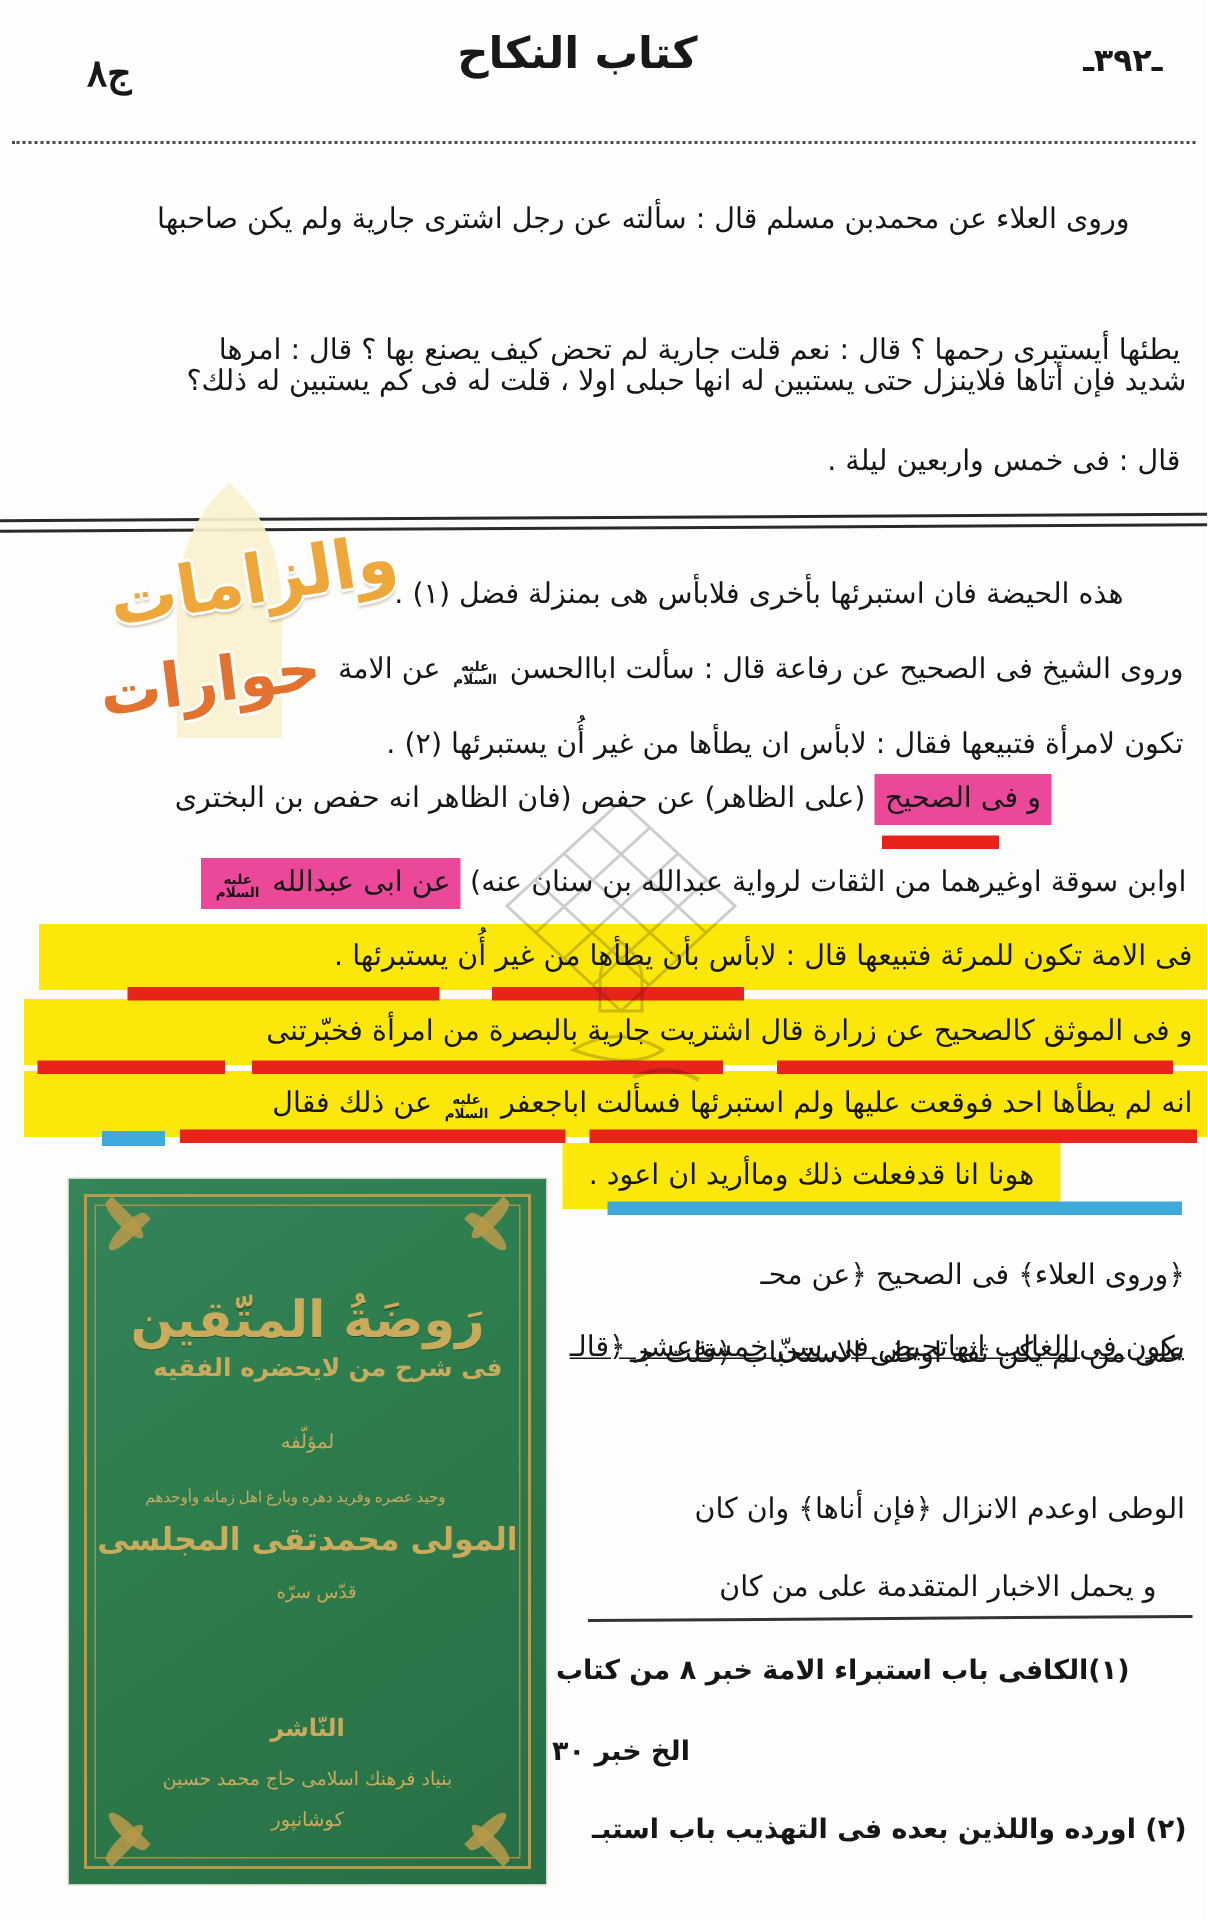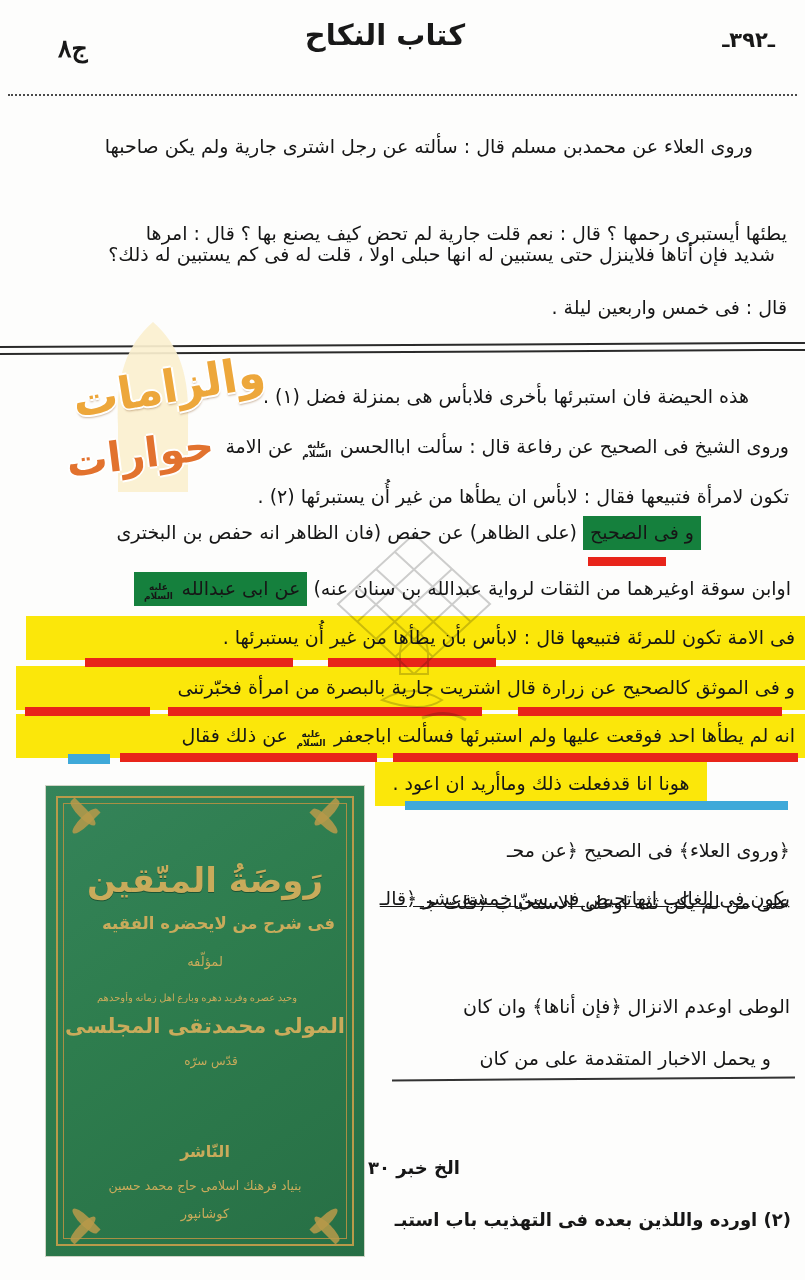--- a/index.html
+++ b/index.html
@@ -10,30 +10,30 @@
   .abs{position:absolute;white-space:nowrap;}
   .tline{font-size:19px;line-height:32px;color:#161616;}
   
   .hdr-page{top:28px;right:30px;font-size:21px;font-weight:bold;letter-spacing:1px;}
   .hdr-title{top:18px;right:340px;font-size:29px;font-weight:bold;margin-left:36px;}
   .hdr-vol{top:34px;left:58px;font-size:25px;font-weight:bold;font-family:Liberation Serif, serif;}
   .dotted-rule{top:94px;left:8px;right:8px;height:0;border-top:2px dotted #4a4a4a;}
   
   .p1-0{top:130px;right:52px;}
   .p1-1{top:184px;right:18px;margin-top:33px;}
-  .p1-2{top:238px;right:30px;margin-left:23px;}
+  .p1-2{top:238px;right:14px;margin-left:23px;}
   .p1-3{top:291px;right:18px;}
   
   .dbl-rule{top:344px;left:0;right:0;height:5px;border-top:2px solid #2a2a2a;border-bottom:2px solid #2a2a2a;transform:rotate(-0.3deg);}
   
   .s-0{top:380px;right:56px;}
   .s-1{top:430px;right:16px;}
   .s-2{top:480px;right:16px;}
   
-  .hl{background:#15803d;padding:5px 7px 7px 7px;}
+  .hl{background:#ec4899;padding:5px 7px 7px 7px;}
   .hA{top:516px;right:104px;}
   .hB{top:572px;right:14px;}
   .yline{background:#fbe70a;padding:5px 10px 7px 10px;text-align:right;}
   .hC{top:616px;right:0px;left:26px;}
   .hD{top:666px;right:0px;left:16px;}
   .hE{top:714px;right:0px;left:16px;}
   .hF{top:762px;left:375px;width:312px;text-align:center;}
   
   .bar{position:absolute;height:9px;}
   .red{background:#e8241a;}
@@ -74,21 +74,21 @@
   .corner{position:absolute;width:54px;height:54px;}
   .corner::before,.corner::after{content:"";position:absolute;background:#b99a4a;opacity:.85;}
   .corner::before{width:34px;height:10px;border-radius:0 50% 50% 50%;top:10px;left:8px;transform:rotate(45deg);}
   .corner::after{width:10px;height:34px;border-radius:50% 0 50% 50%;top:6px;left:22px;transform:rotate(45deg);}
   .c-tl{top:12px;left:12px;}
   .c-tr{top:12px;right:12px;transform:scaleX(-1);}
   .c-bl{bottom:12px;left:12px;transform:scaleY(-1);}
   .c-br{bottom:12px;right:12px;transform:scale(-1,-1);}
   .cv-title{position:absolute;top:74px;left:0;right:0;font-size:34px;font-weight:bold;
             text-shadow:0 1px 0 #1c5536;letter-spacing:1px;}
-  .cv-sub{position:absolute;top:128px;left:0;right:0;font-size:16.5px;font-weight:bold;padding-left:27px;}
+  .cv-sub{position:absolute;top:116px;left:0;right:0;font-size:16.5px;font-weight:bold;padding-left:27px;}
   .cv-by{position:absolute;top:168px;left:0;right:0;font-size:13px;}
   .cv-epi{position:absolute;top:206px;left:12px;right:28px;font-size:10px;white-space:nowrap;overflow:hidden;font-family:Liberation Serif, serif;}
   .cv-author{position:absolute;top:228px;left:0;right:0;font-size:21px;font-weight:bold;}
   .cv-qds{position:absolute;top:268px;left:0;right:0;font-size:12px;padding-left:12px;}
   .cv-nashir{position:absolute;top:356px;left:0;right:0;font-size:16px;font-weight:bold;}
   .cv-pub{position:absolute;top:392px;left:0;right:0;font-size:12.5px;}
   .cv-city{position:absolute;top:420px;left:0;right:0;font-size:13px;}
   
   .wm-orange{position:absolute;left:66px;top:318px;width:190px;height:200px;z-index:20;pointer-events:none;}
   .wm-dome{position:absolute;left:28px;top:0;width:118px;height:178px;}
@@ -142,20 +142,21 @@
   <div class="bar blue bar-e3 z2"></div>
   <div class="bar blue bar-f z2"></div>
 
   <div class="abs tline c-0 z1">﴿وروى العلاء﴾ فى الصحيح ﴿عن محـ</div>
   <div class="abs tline c-1 z1">على من لم يكن ثقة اوعلى الاستحباب ﴿قلت جـ</div>
   <div class="abs tline c-2 z1">يكون فى الغالب انهاتحيض فى سنّ خمسةعشر ﴿قالـ</div>
   <div class="abs tline c-3 z1">الوطى اوعدم الانزال ﴿فإن أناها﴾ وان كان</div>
   <div class="abs tline c-4 z1">و يحمل الاخبار المتقدمة على من كان</div>
 
   <div class="abs fn-rule"></div>
+  <div class="abs tline fn fn-1 z1">(١)الكافى باب استبراء الامة خبر ٨ من كتاب</div>
   <div class="abs tline fn fn-1b z1">الخ خبر ٣٠</div>
   <div class="abs tline fn fn-2 z1">(٢) اورده واللذين بعده فى التهذيب باب استبـ</div>
 
   <div class="wm-gray">
     <svg width="185" height="205" viewBox="0 0 185 205">
       <g stroke="#808080" fill="none" stroke-width="2">
         <path d="M92 2 L168 72 L92 142 L16 72 Z"></path>
         <path d="M54 37 L130 107 M73 20 L149 90 M35 55 L111 125 M111 20 L35 90 M130 37 L54 107 M149 55 L73 125"></path>
         <path d="M92 96 q14 10 14 26 l0 20 l-28 0 l0 -20 q0 -16 14 -26 Z"></path>
         <path d="M60 168 q30 -18 60 0 q-20 14 -60 0 Z"></path>

